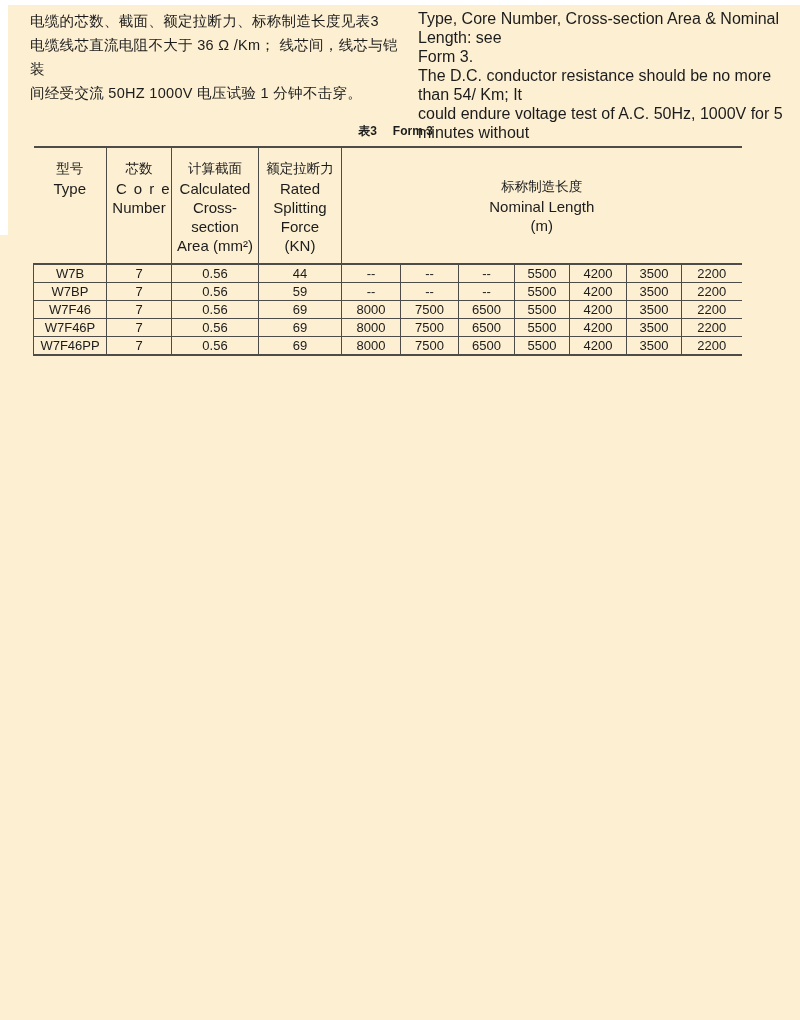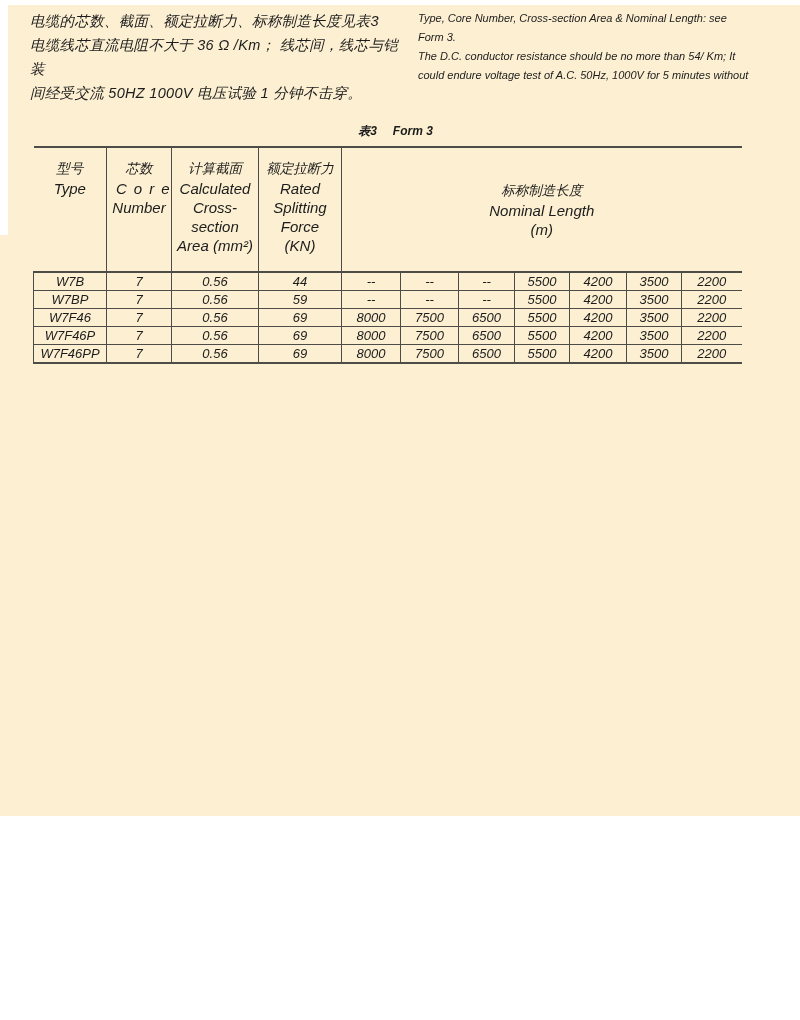--- a/index.html
+++ b/index.html
@@ -3,53 +3,52 @@
 <meta charset="utf-8">
 <style>
   :root{
     --bg:#FCEFD2;
     --line:#4e4c48;
     --ink:#1c1c1c;
   }
   html,body{margin:0;padding:0;background:#fff;}
   .page{
     position:relative;
-    width:800px;height:816px;
+    width:800px;height:1020px;
     background:var(--bg);
     color:var(--ink);
     font-family:"Liberation Sans","DejaVu Sans",sans-serif;
     overflow:hidden;
-    font-style:italic;
   }
   .edge-top{position:absolute;top:0;left:0;width:800px;height:5px;background:#ffffff;}
   .edge-left{position:absolute;top:0;left:0;width:8px;height:235px;background:#ffffff;}
 
   .intro-zh{
     position:absolute;left:30px;top:9px;width:378px;
     font-size:14.5px;line-height:24px;letter-spacing:0.3px;
   }
   .intro-en{
     position:absolute;left:418px;top:9px;width:368px;
-    font-size:11px;line-height:19px;
+    font-size:16px;line-height:19px;
   }
 
   .caption{
     position:absolute;left:42px;top:123px;width:707px;
     text-align:center;font-weight:bold;font-size:12px;
   }
   .caption .zh{margin-right:16px;}
 
   table.spec{
     position:absolute;left:33px;top:146px;width:707px;
     border-collapse:collapse;table-layout:fixed;
     border-top:2px solid var(--line);
   }
   table.spec thead tr{height:100px;}
   table.spec th{
-    font-weight:normal;vertical-align:top;padding:11px 2px 16px 2px;
+    font-weight:normal;vertical-align:top;padding:11px 2px 8px 2px;
     border-bottom:2px solid var(--line);
     text-align:center;
   }
   table.spec thead th:not(:last-child){border-right:1.4px solid var(--line);}
   table.spec thead th:last-child{vertical-align:middle;padding:0 2px 0 2px;}
   .h-zh{font-size:13.5px;line-height:20px;}
   .h-en{font-size:15px;line-height:19px;}
   table.spec thead th:nth-child(2) .h-en:nth-child(2){letter-spacing:7px;padding-left:7px;}
 
   table.spec tbody td{

